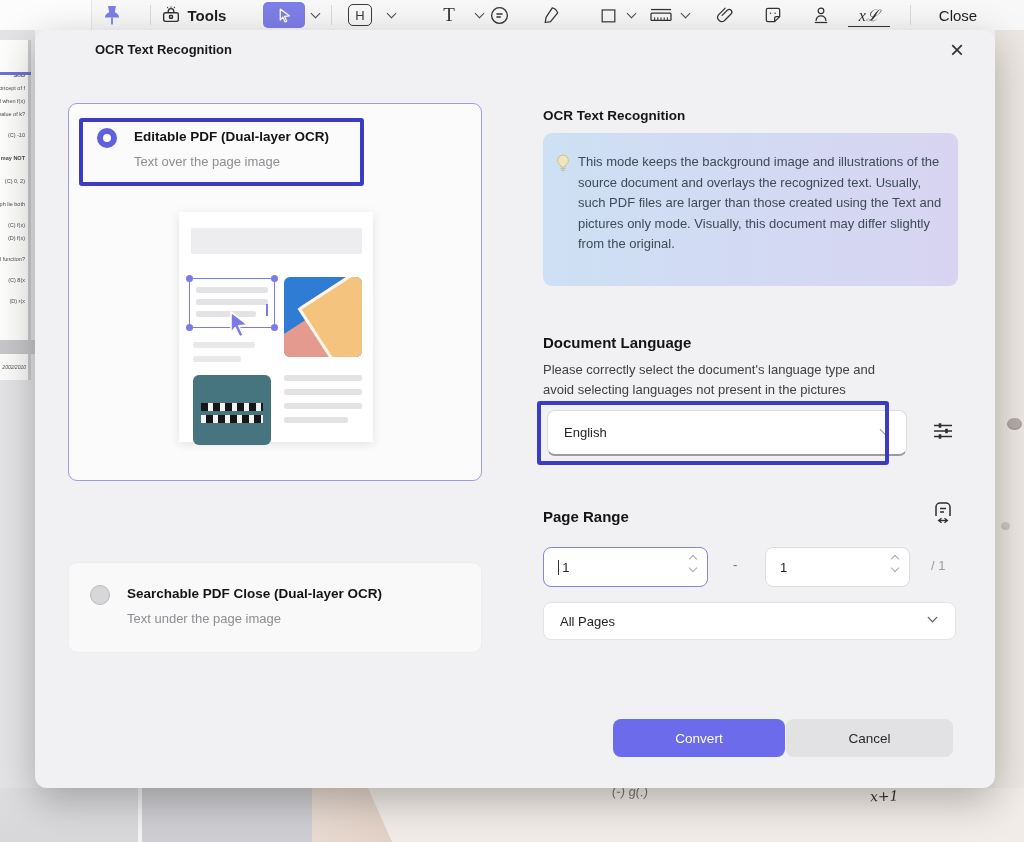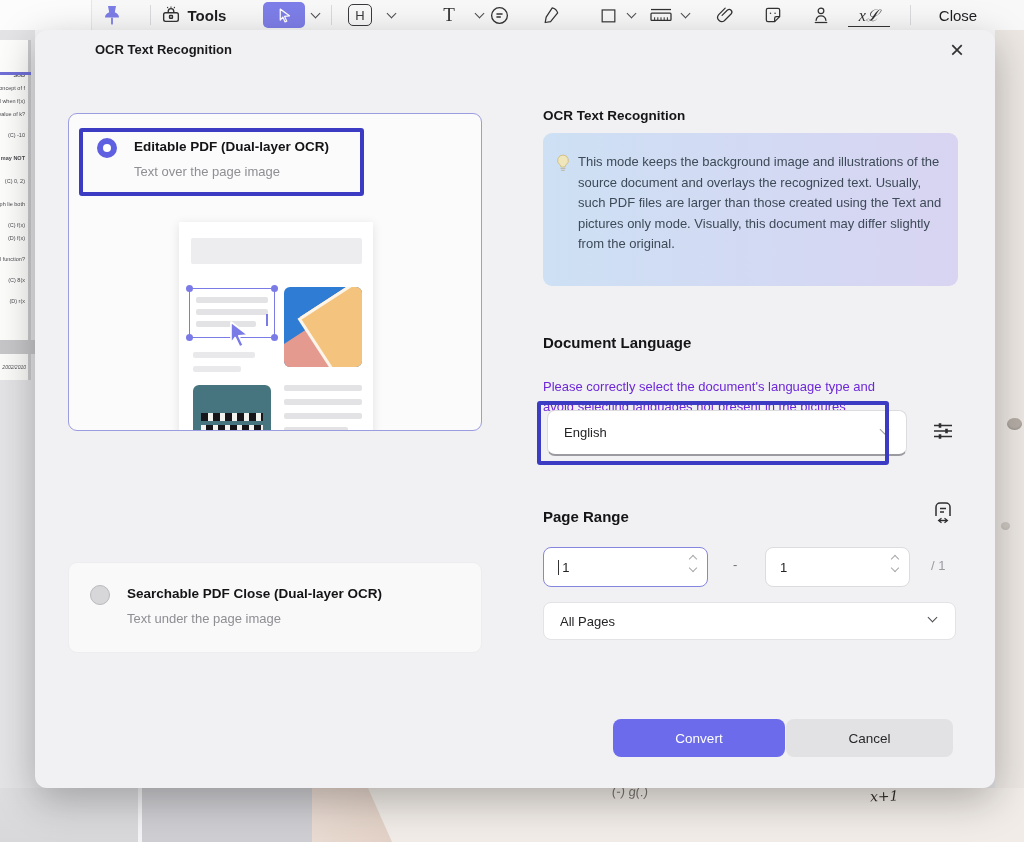--- a/index.html
+++ b/index.html
@@ -47,21 +47,21 @@
   .frag0 { left:300px; top:-4px; font-size:13px; color:#5a544d; transform:skewX(-5deg) rotate(1deg); opacity:.8; }
   .frag1 { left:558px; top:-2px; font-family:"DejaVu Serif", serif; font-style:italic; font-size:14px; color:#332e28; border-top:1.3px solid #332e28; padding-top:1px; transform:rotate(-2deg); }
 
   
   .dialog { position:absolute; left:35px; top:30px; width:960px; height:758px; background:#f1f1f3; border-radius:12px; box-shadow:0 12px 40px rgba(0,0,0,.28); z-index:5; }
   .dlg-title { position:absolute; left:60px; top:12px; font-size:13px; font-weight:700; color:#19191b; }
   .dlg-close { position:absolute; right:22px; top:4px; width:32px; height:32px; display:flex; align-items:center; justify-content:center; font-size:24px; font-weight:300; color:#333; cursor:default; }
 
   
   .card { position:absolute; left:33px; width:414px; border-radius:9px; }
-  .card1 { top:83px; height:318px; background:#fbfbfc; border:1px solid #9c9ce0; overflow:hidden; }
+  .card1 { top:73px; height:378px; background:#fbfbfc; border:1px solid #9c9ce0; overflow:hidden; }
   .card2 { top:418px; height:89px; background:#f9f9fa; border:1px solid #ededef; }
   .card3 { top:532px; height:91px; background:#f9f9fa; border:1px solid #ededef; }
   .hl-rect { position:absolute; border:4px solid #3b3bc4; border-radius:3px; pointer-events:none; z-index:6; }
   .hl-opt { left:10px; top:14px; width:285px; height:68px; }
   .opt-row { display:flex; align-items:flex-start; padding:22px 0 0 21px; }
   .card1 .opt-row { padding:24px 0 0 28px; }
   .radio-on { width:20px; height:20px; border-radius:50%; background:#fff; border:6px solid #5f5fe2; flex:0 0 auto; }
   .radio-off { width:20px; height:20px; border-radius:50%; background:#d7d7d9; border:1px solid #bababe; flex:0 0 auto; }
   .opt-text { margin-left:17px; }
   .opt-title { font-size:13.5px; font-weight:700; color:#141416; line-height:17px; }
@@ -81,21 +81,21 @@
   .img-teal { position:absolute; left:14px; top:163px; width:78px; height:70px; border-radius:6px; background:#47757f; overflow:hidden; }
   .checker { position:absolute; left:8px; height:8px; width:62px; background:repeating-linear-gradient(90deg,#16161a 0 7px,#f2f2ef 7px 12px); }
 
   
   .panel { position:absolute; left:508px; top:0; width:415px; height:758px; }
   .pn-heading { position:absolute; left:0; top:78px; font-size:13.5px; font-weight:700; color:#151517; }
   .infobox { position:absolute; left:0; top:103px; width:415px; height:153px; border-radius:9px; background:linear-gradient(90deg,#cde0f4,#d8d4f2); }
   .info-text { position:absolute; left:35px; top:19px; width:366px; font-size:13px; line-height:20.5px; color:#3d4a57; }
   .bulb { position:absolute; left:12px; top:21px; }
   .sec-label { position:absolute; font-size:15px; font-weight:700; color:#151517; }
-  .helper { position:absolute; left:0; top:330px; font-size:13px; line-height:19.5px; color:#6d28d9;margin-top:17px; }
+  .helper { position:absolute; left:0; top:330px; font-size:13px; line-height:19.5px; color:#404040; }
 
   .lang-select { position:absolute; left:4px; top:380px; width:360px; height:46px; background:#fff; border:1px solid #dcdcde; border-bottom:2px solid #9a9aa0; border-radius:8px; display:flex; align-items:center; padding-left:16px; font-size:13px; color:#242427; }
   .lang-chev { position:absolute; left:338px; top:399px; opacity:.55; }
   .hl-lang { left:-6px; top:371px; width:352px; height:64px; }
   .icon-btn { position:absolute; display:flex; align-items:center; justify-content:center; }
 
   .num-input { position:absolute; top:517px; height:40px; background:#fff; border:1px solid #dcdcde; border-radius:8px; display:flex; align-items:center; padding-left:14px; font-size:13px; color:#242427; }
   .num-input .spin { position:absolute; right:11px; top:8px; display:flex; flex-direction:column; gap:3px; }
   .spin .c { width:6px; height:6px; border-right:1.3px solid #a8a8ac; border-bottom:1.3px solid #a8a8ac; }
   .spin .up { transform:rotate(-135deg); }

